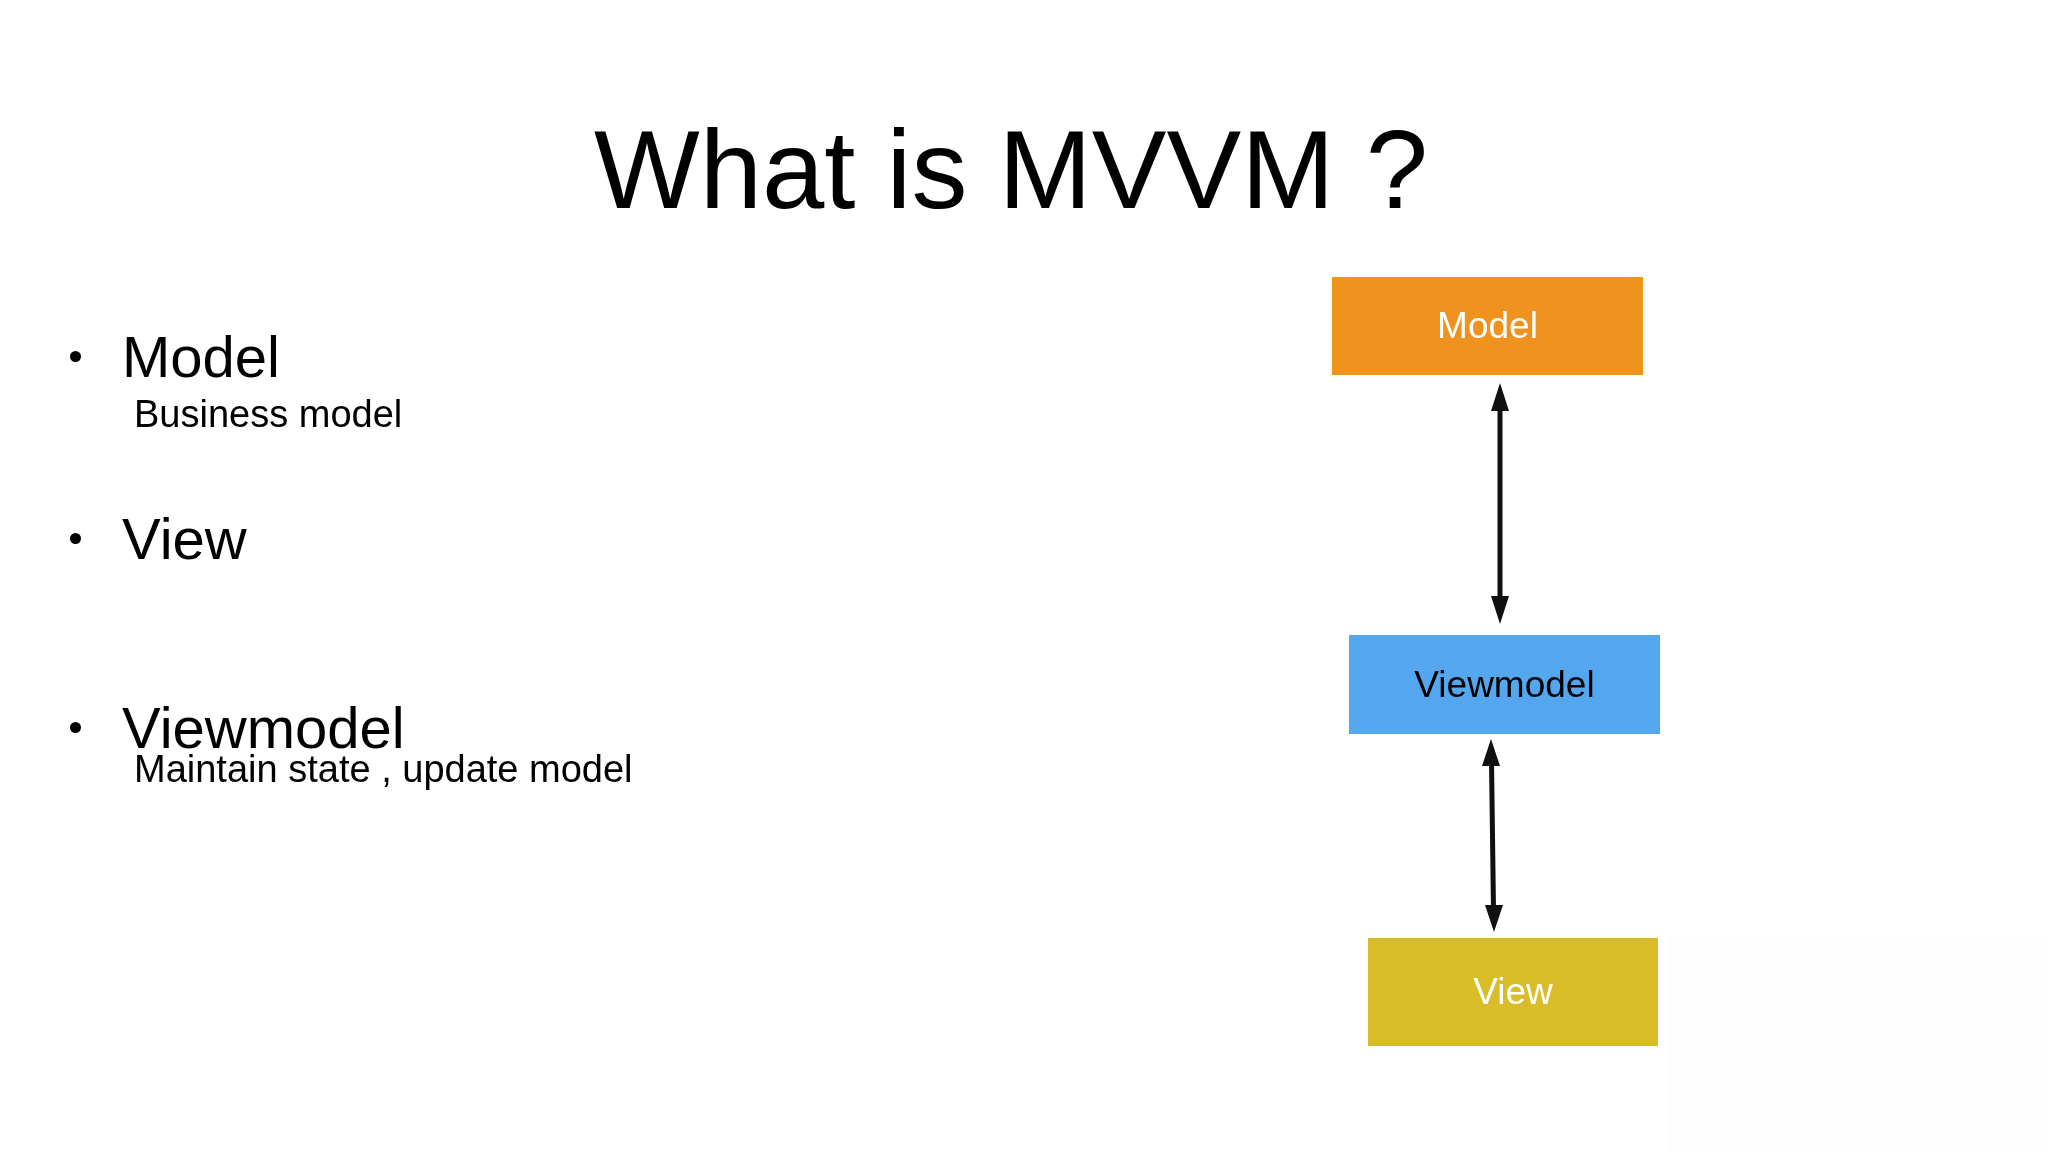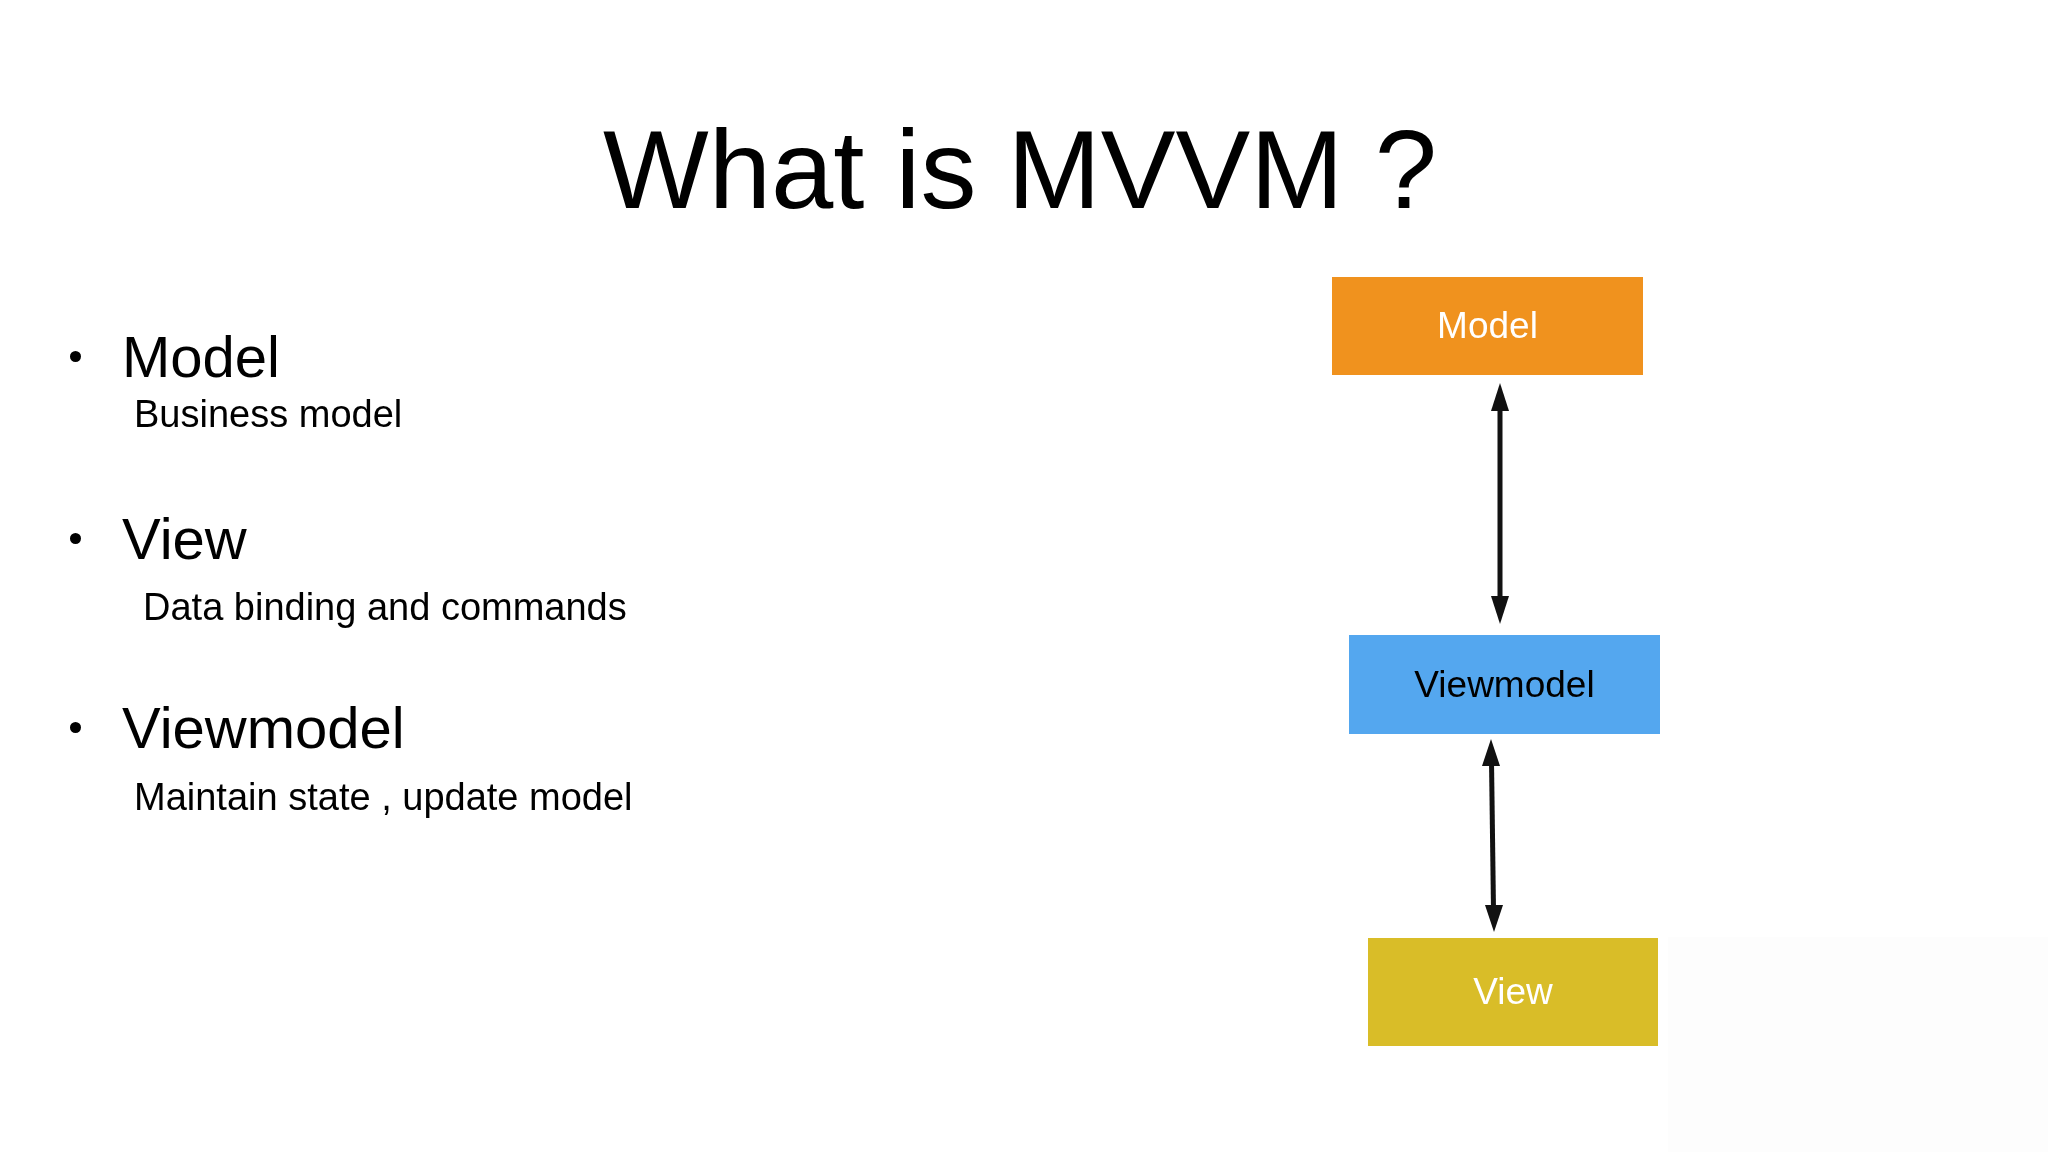--- a/index.html
+++ b/index.html
@@ -17,21 +17,20 @@
   }
   .title {
     position: absolute;
     left: 0; top: 22px; width: 2022px;
     text-align: center;
     font-size: 112px;
     line-height: 1.3;
     font-weight: 400;
     color: #000000;
     white-space: pre;
-    margin-left: 9px;
   }
   .bullet-dot {
     position: absolute;
     width: 11px; height: 11px;
     border-radius: 50%;
     background: #000000;
   }
   .bullet-heading {
     position: absolute;
     font-size: 58px;
@@ -50,21 +49,21 @@
   }
   
   .dot-1 { left: 70px;  top: 351px; }
   .h-1   { left: 122px; top: 324px; }
   .d-1   { left: 134px; top: 391px; text-align: center; }
   .dot-2 { left: 70px;  top: 533px; }
   .h-2   { left: 122px; top: 506px; }
   .d-2   { left: 143px; top: 584px; }
   .dot-3 { left: 70px;  top: 722px; }
   .h-3   { left: 122px; top: 695px; }
-  .d-3   { left: 134px; top: 774px; }
+  .d-3   { left: 134px; top: 746px; }
 
   
   .node {
     position: absolute;
     display: flex;
     align-items: center;
     justify-content: center;
     font-size: 37px;
     font-weight: 400;
     white-space: pre;
@@ -93,21 +92,20 @@
   <div class="artifact" style="background-color: rgb(253, 253, 253);"></div>
 
   <h1 class="title">What is MVVM ?</h1>
 
   <span class="bullet-dot dot-1"></span>
   <div class="bullet-heading h-1">Model</div>
   <div class="bullet-detail d-1">Business model</div>
 
   <span class="bullet-dot dot-2"></span>
   <div class="bullet-heading h-2">View</div>
-  <div class="bullet-detail d-2">Data binding and commands</div>
 
   <span class="bullet-dot dot-3"></span>
   <div class="bullet-heading h-3">Viewmodel</div>
   <div class="bullet-detail d-3">Maintain state , update model</div>
 
   <svg class="arrow-layer" width="2048" height="1152" viewBox="0 0 2048 1152" xmlns="http://www.w3.org/2000/svg">
     <g>
       <line x1="1500" y1="405" x2="1500" y2="602" stroke-width="5" style="stroke: rgb(17, 17, 17);"></line>
       <polygon points="1500,383 1491,411 1509,411" style="fill: rgb(17, 17, 17);"></polygon>
       <polygon points="1500,624 1491,596 1509,596" style="fill: rgb(17, 17, 17);"></polygon>

